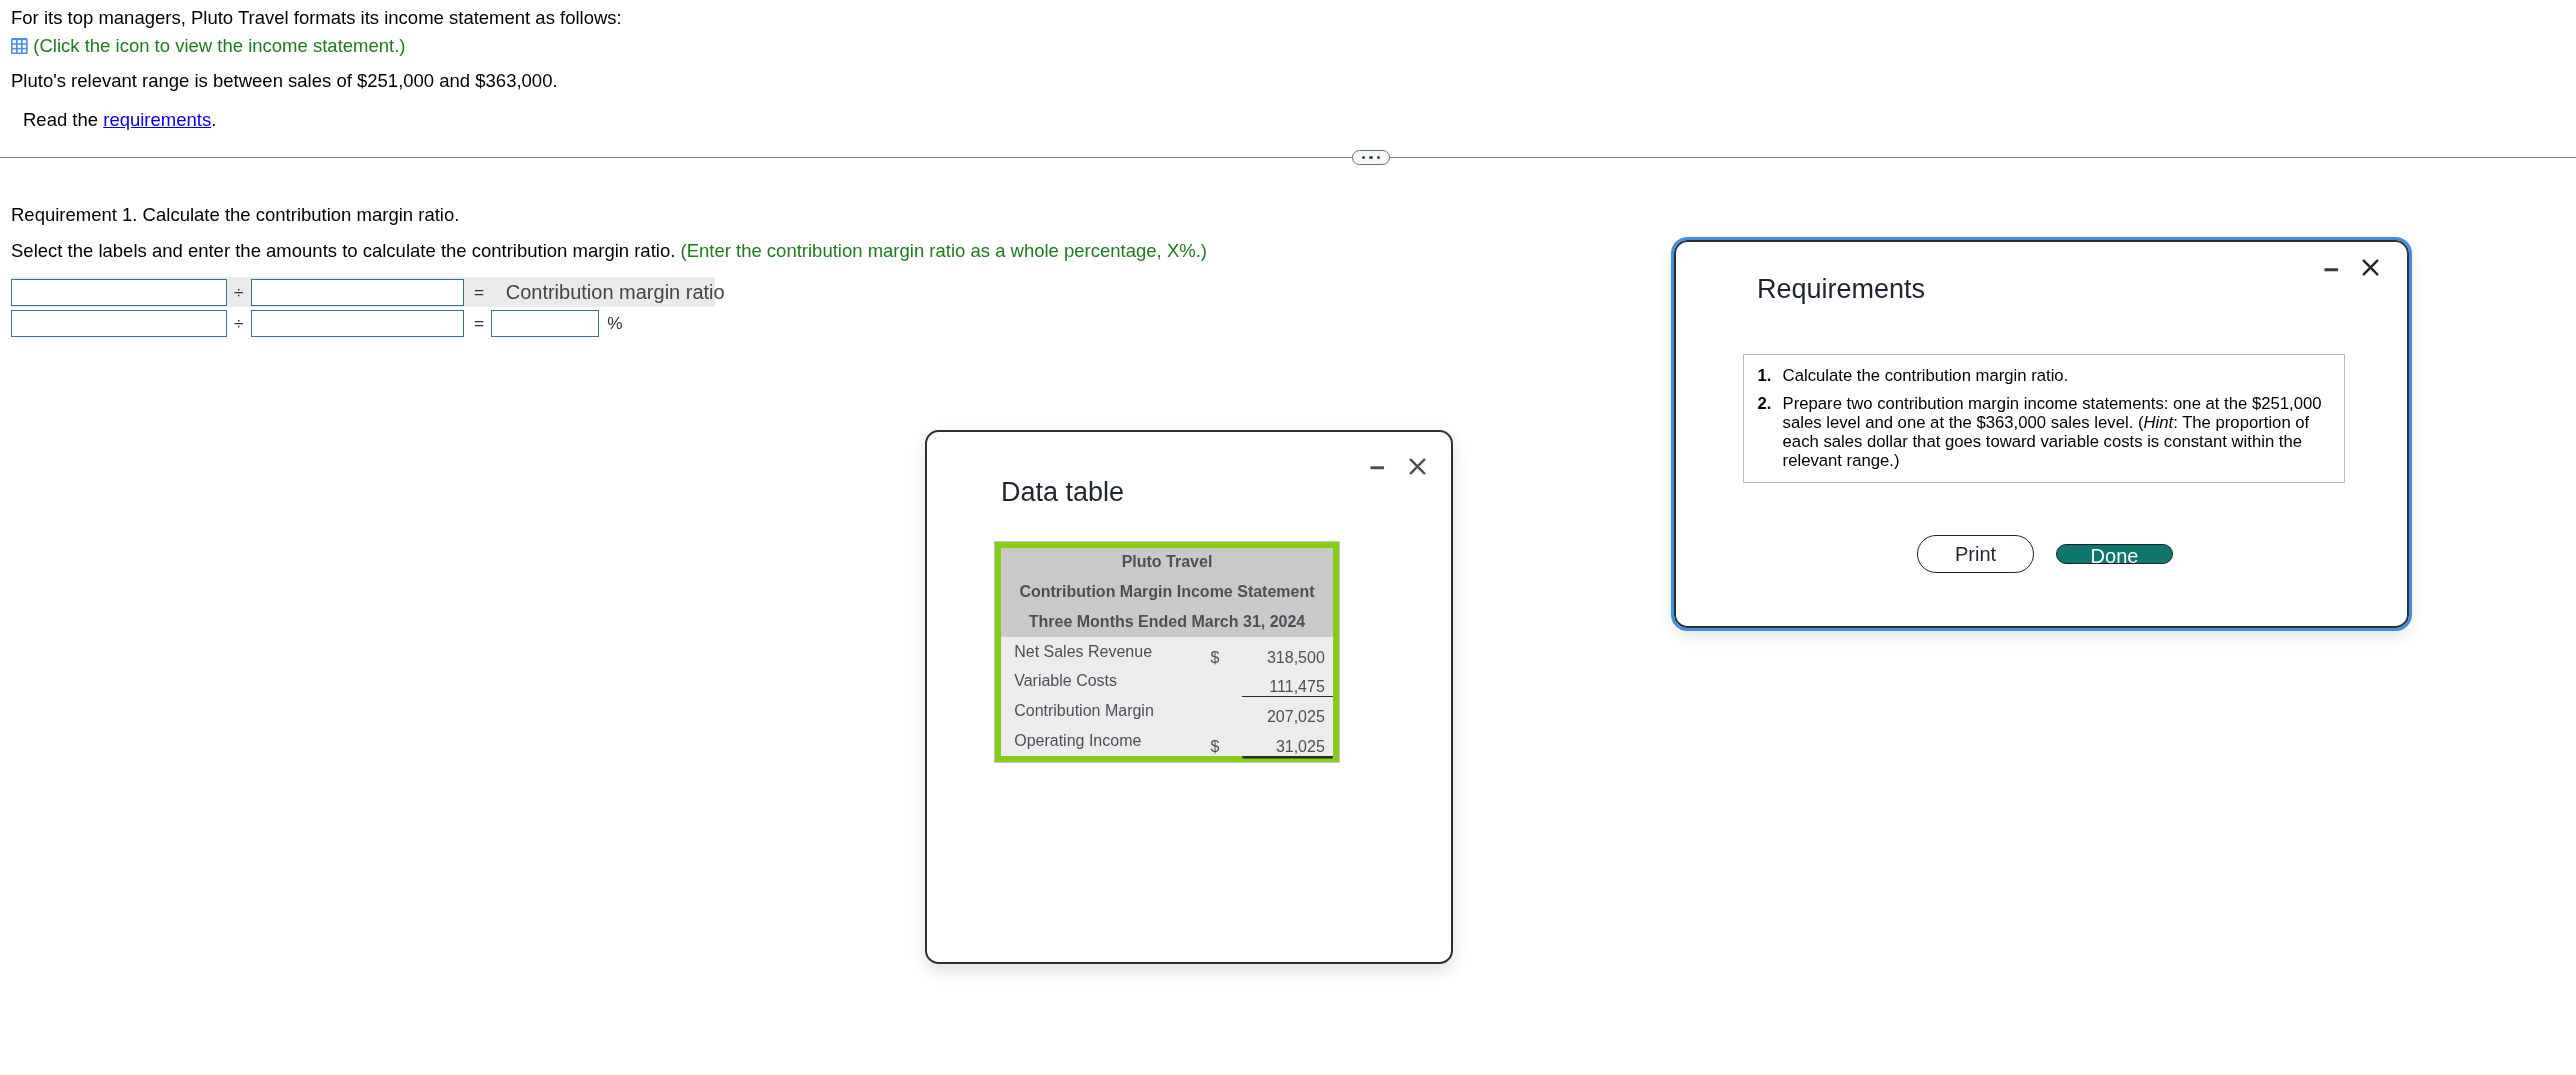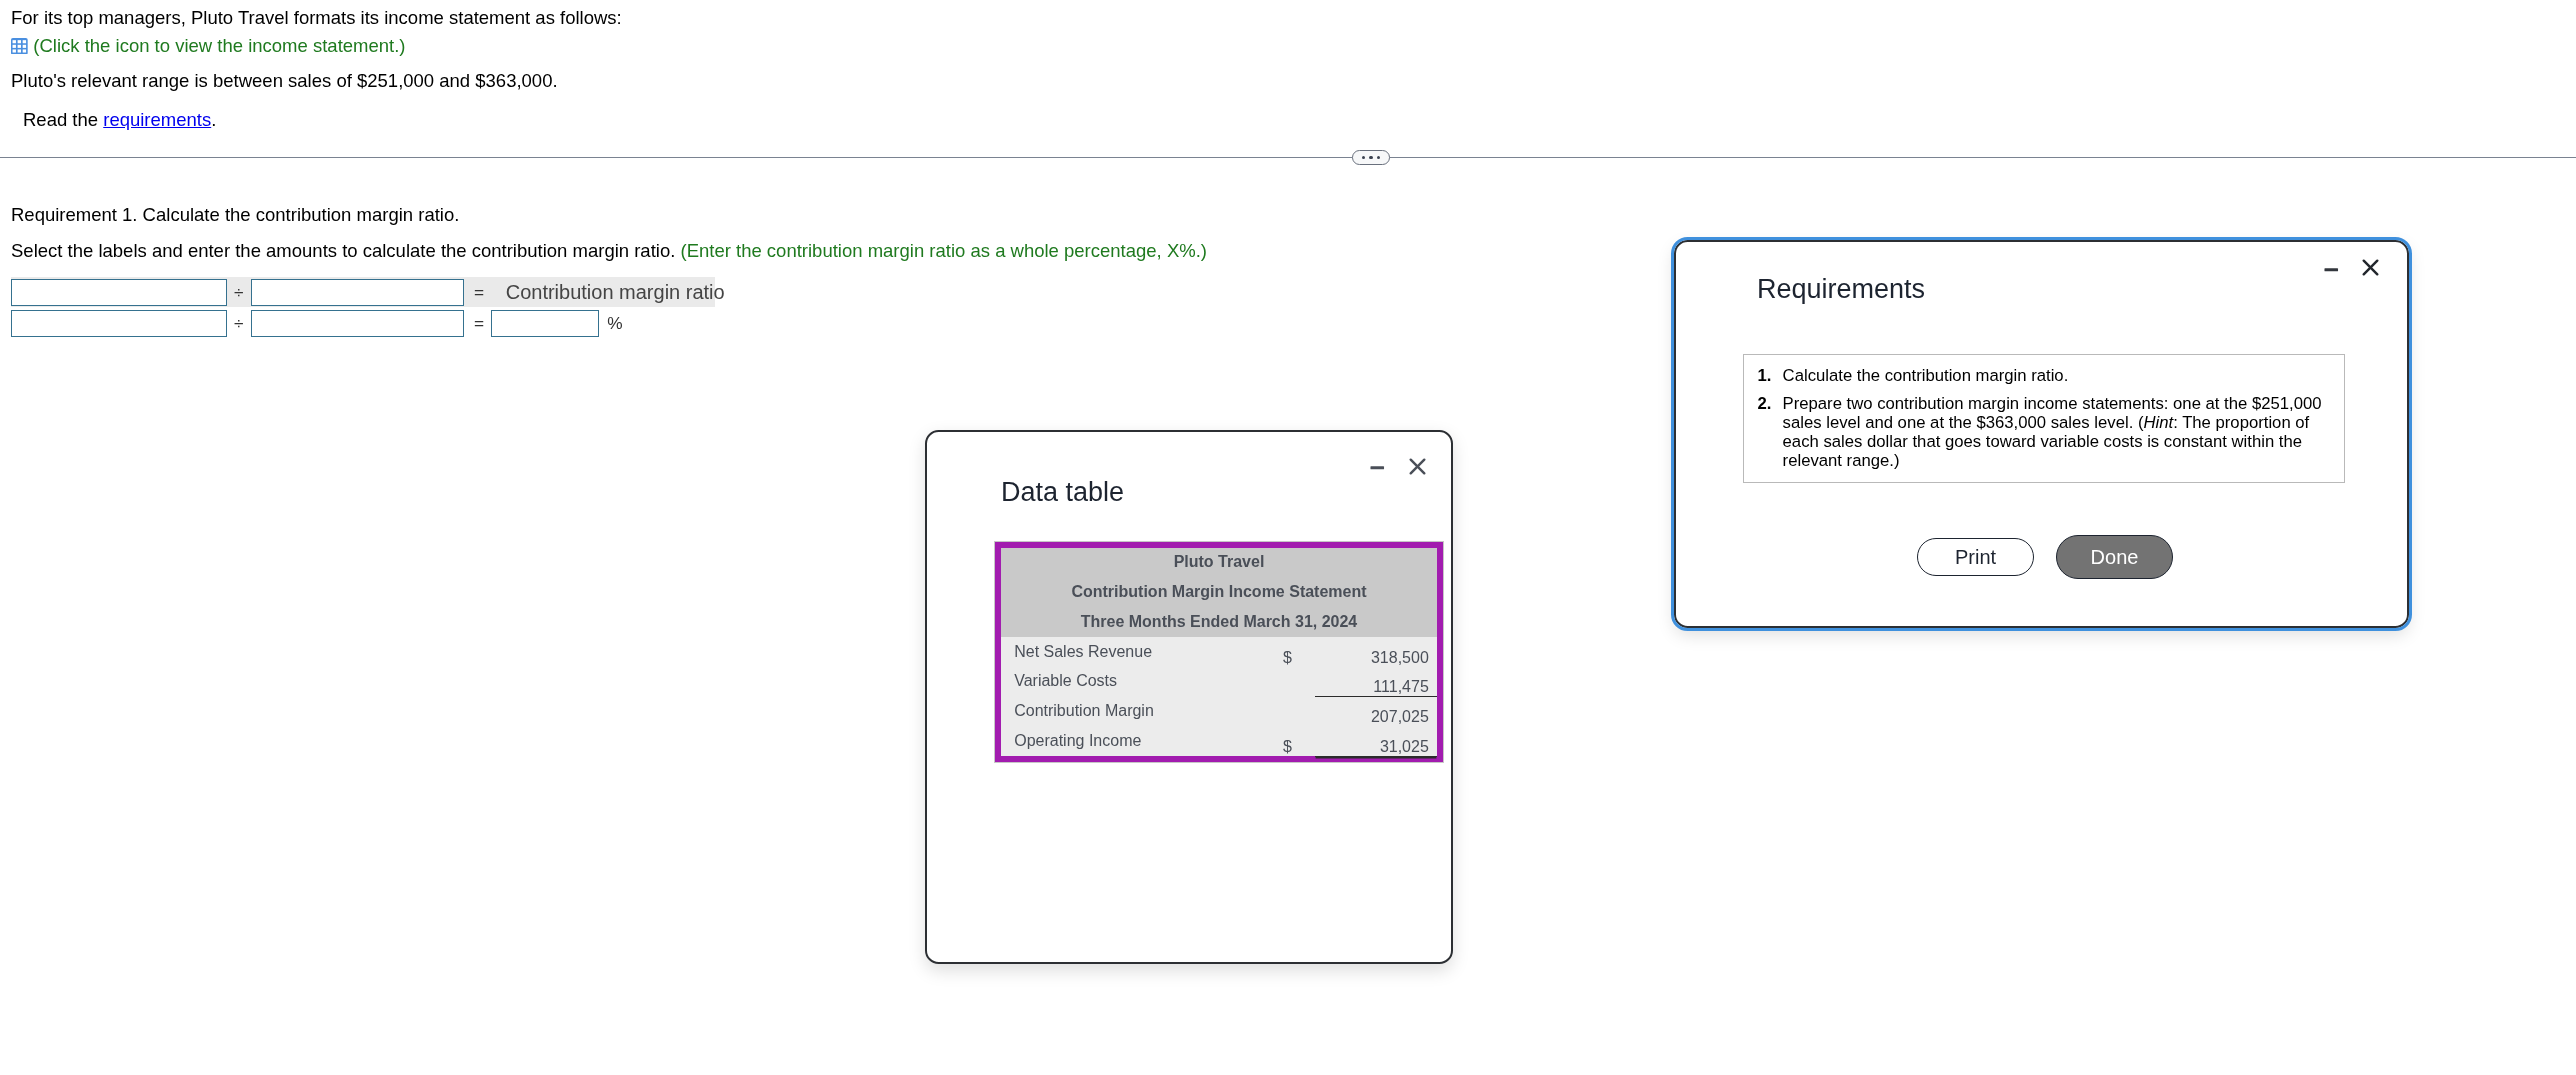--- a/index.html
+++ b/index.html
@@ -206,50 +206,50 @@
     font-size: 20px;
     font-family: "Liberation Sans", sans-serif;
     padding: 0;
     height: 38px;
     width: 117px;
     cursor: pointer;
     box-sizing: border-box;
   }
   .btn-done {
     border: 1.9px solid #1d2430;
-    background: #737373;
+    background: #0f766e;
     color: #ffffff;
     border-radius: 25px;
     font-size: 20px;
     font-family: "Liberation Sans", sans-serif;
     padding: 0;
-    height: 44px;
+    height: 20px;
     width: 117px;
     cursor: pointer;
     box-sizing: border-box;
   }
 
   
   #data-table-dialog {
     left: 925px;
     top: 430px;
     width: 528px;
     height: 534px;
   }
   #data-table-dialog .dlg-title { left: 74px; top: 45px; }
   #data-table-dialog .win-btns { right: 23.5px; top: 23.5px; }
 
   .stmt-frame {
     position: absolute;
     left: 67px;
     top: 109px;
-    width: 450px;
+    width: 346px;
     border: 1.2px solid #c7c7c7;
     box-sizing: border-box;
-    background: #a21caf;
+    background: #84cc16;
     padding: 5.6px;
   }
   .stmt-table {
     width: 100%;
     border-collapse: collapse;
     font-size: 16px;
     color: #4a4f58;
   }
   .stmt-table .hdr td {
     background: #c9c9c9;

